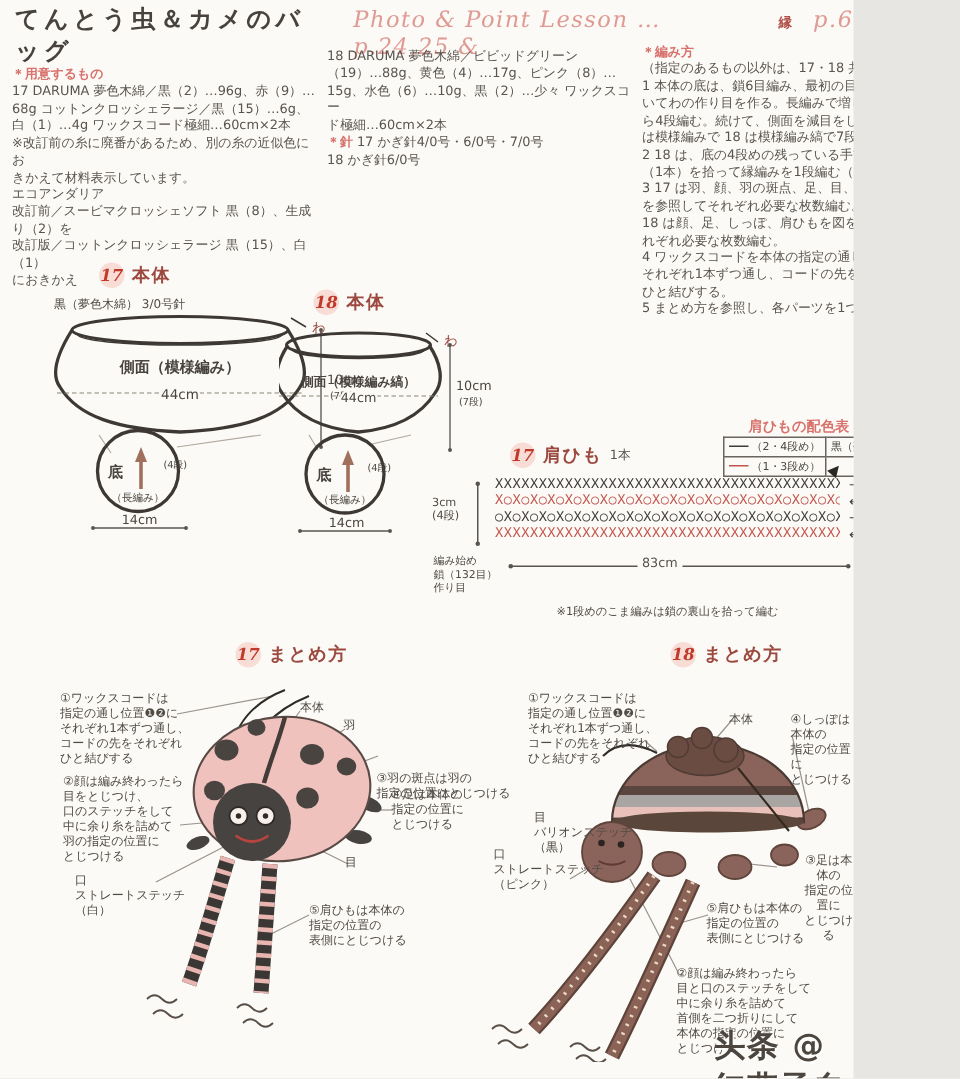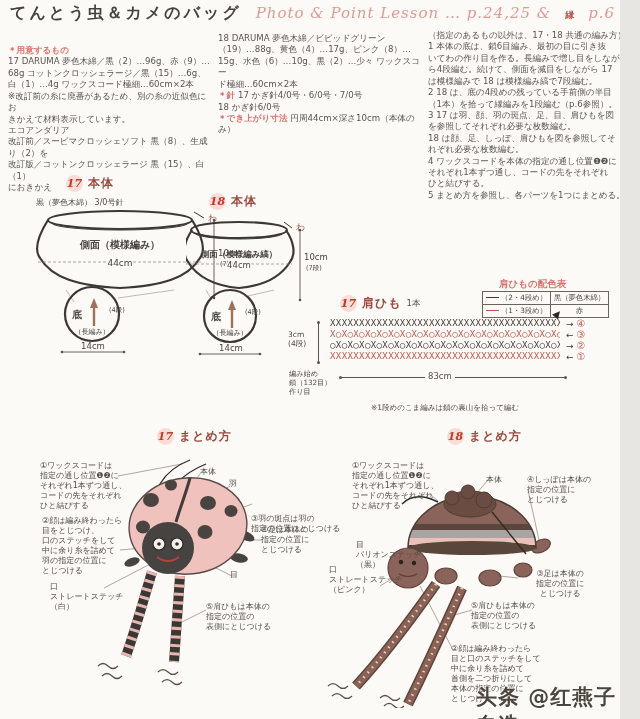--- a/index.html
+++ b/index.html
@@ -1,17 +1,17 @@
 <!DOCTYPE html>
 <html><head>
 <meta charset="utf-8">
 <style>
   html,body{margin:0;padding:0;background:#e8e6e2;}
-  #page{position:relative;width:620px;height:719px;background:#fbfaf6;overflow:hidden;
-        font-family:"DejaVu Sans",sans-serif;color:#55504b;}
+  #page{position:relative;width:556px;height:719px;background:#fbfaf6;overflow:hidden;
+        font-family:"DejaVu Sans",sans-serif;color:#55504b;padding-left:13px;}
   .abs{position:absolute;}
   .pre{white-space:pre-line;}
   .title-jp{font-size:16px;font-weight:bold;color:#48423e;letter-spacing:3px;}
   .title-en{font-size:15px;font-style:italic;color:#e09a94;font-family:"DejaVu Serif",serif;letter-spacing:1px;}
   .ref-glyph{font-size:9px;font-weight:bold;color:#b05048;}
   .col{position:absolute;font-size:8.6px;line-height:1.33;color:#5a544f;}
   .col .pre{display:inline;}
   .pink{color:#d9726d;font-weight:bold;}
   .badge{display:inline-flex;width:17px;height:17px;border-radius:50%;background:#f7ddd6;
          color:#c0392b;font-style:italic;font-weight:bold;font-size:11px;
@@ -69,26 +69,24 @@
 
   <div class="col" style="left:218px;top:33px;width:208px;">
     <span class="pre">18 DARUMA 夢色木綿／ビビッドグリーン
 （19）…88g、黄色（4）…17g、ピンク（8）…
 15g、水色（6）…10g、黒（2）…少々 ワックスコー
 ド極細…60cm×2本</span>
     <div>
       <span class="pink">＊針</span><span class="pre"> 17 かぎ針4/0号・6/0号・7/0号
 18 かぎ針6/0号</span>
     </div>
-    <div>
-      <span class="pink">＊でき上がり寸法</span><span class="pre"> 円周44cm×深さ10cm（本体のみ）</span>
-    </div>
   </div>
 
   <div class="col" style="left:428px;top:30px;width:210px;">
+    <div class="pink">＊編み方</div>
     <span class="pre">（指定のあるもの以外は、17・18 共通の編み方）
 1 本体の底は、鎖6目編み、最初の目に引き抜
 いてわの作り目を作る。長編みで増し目をしなが
 ら4段編む。続けて、側面を減目をしながら 17
 は模様編みで 18 は模様編み縞で7段編む。
 2 18 は、底の4段めの残っている手前側の半目
 （1本）を拾って縁編みを1段編む（p.6参照）。
 3 17 は羽、顔、羽の斑点、足、目、肩ひもを図
 を参照してそれぞれ必要な枚数編む。
 18 は顔、足、しっぽ、肩ひもを図を参照してそ

